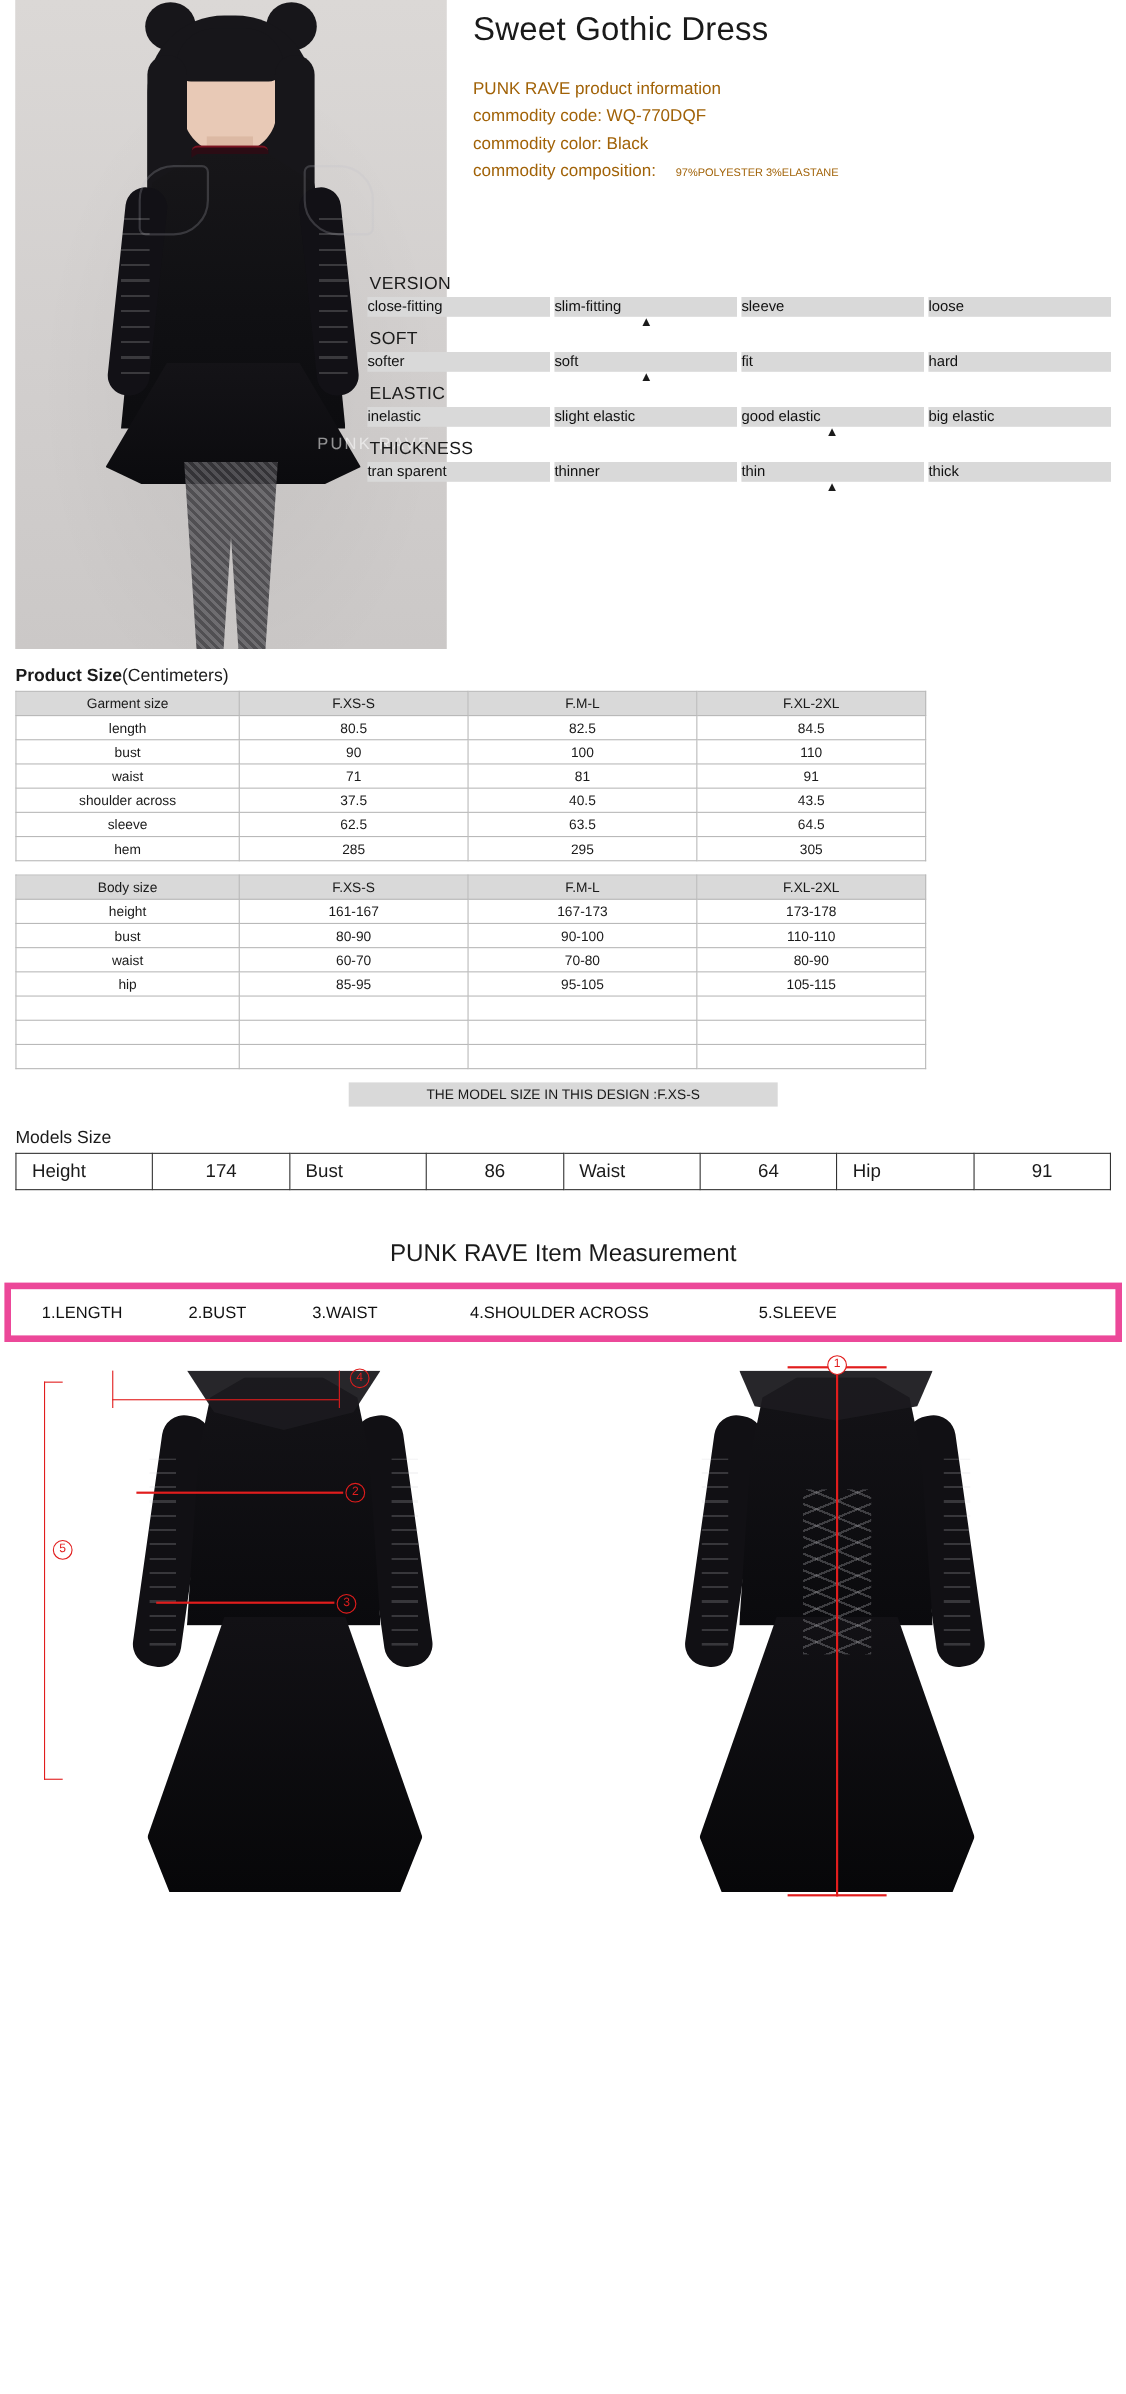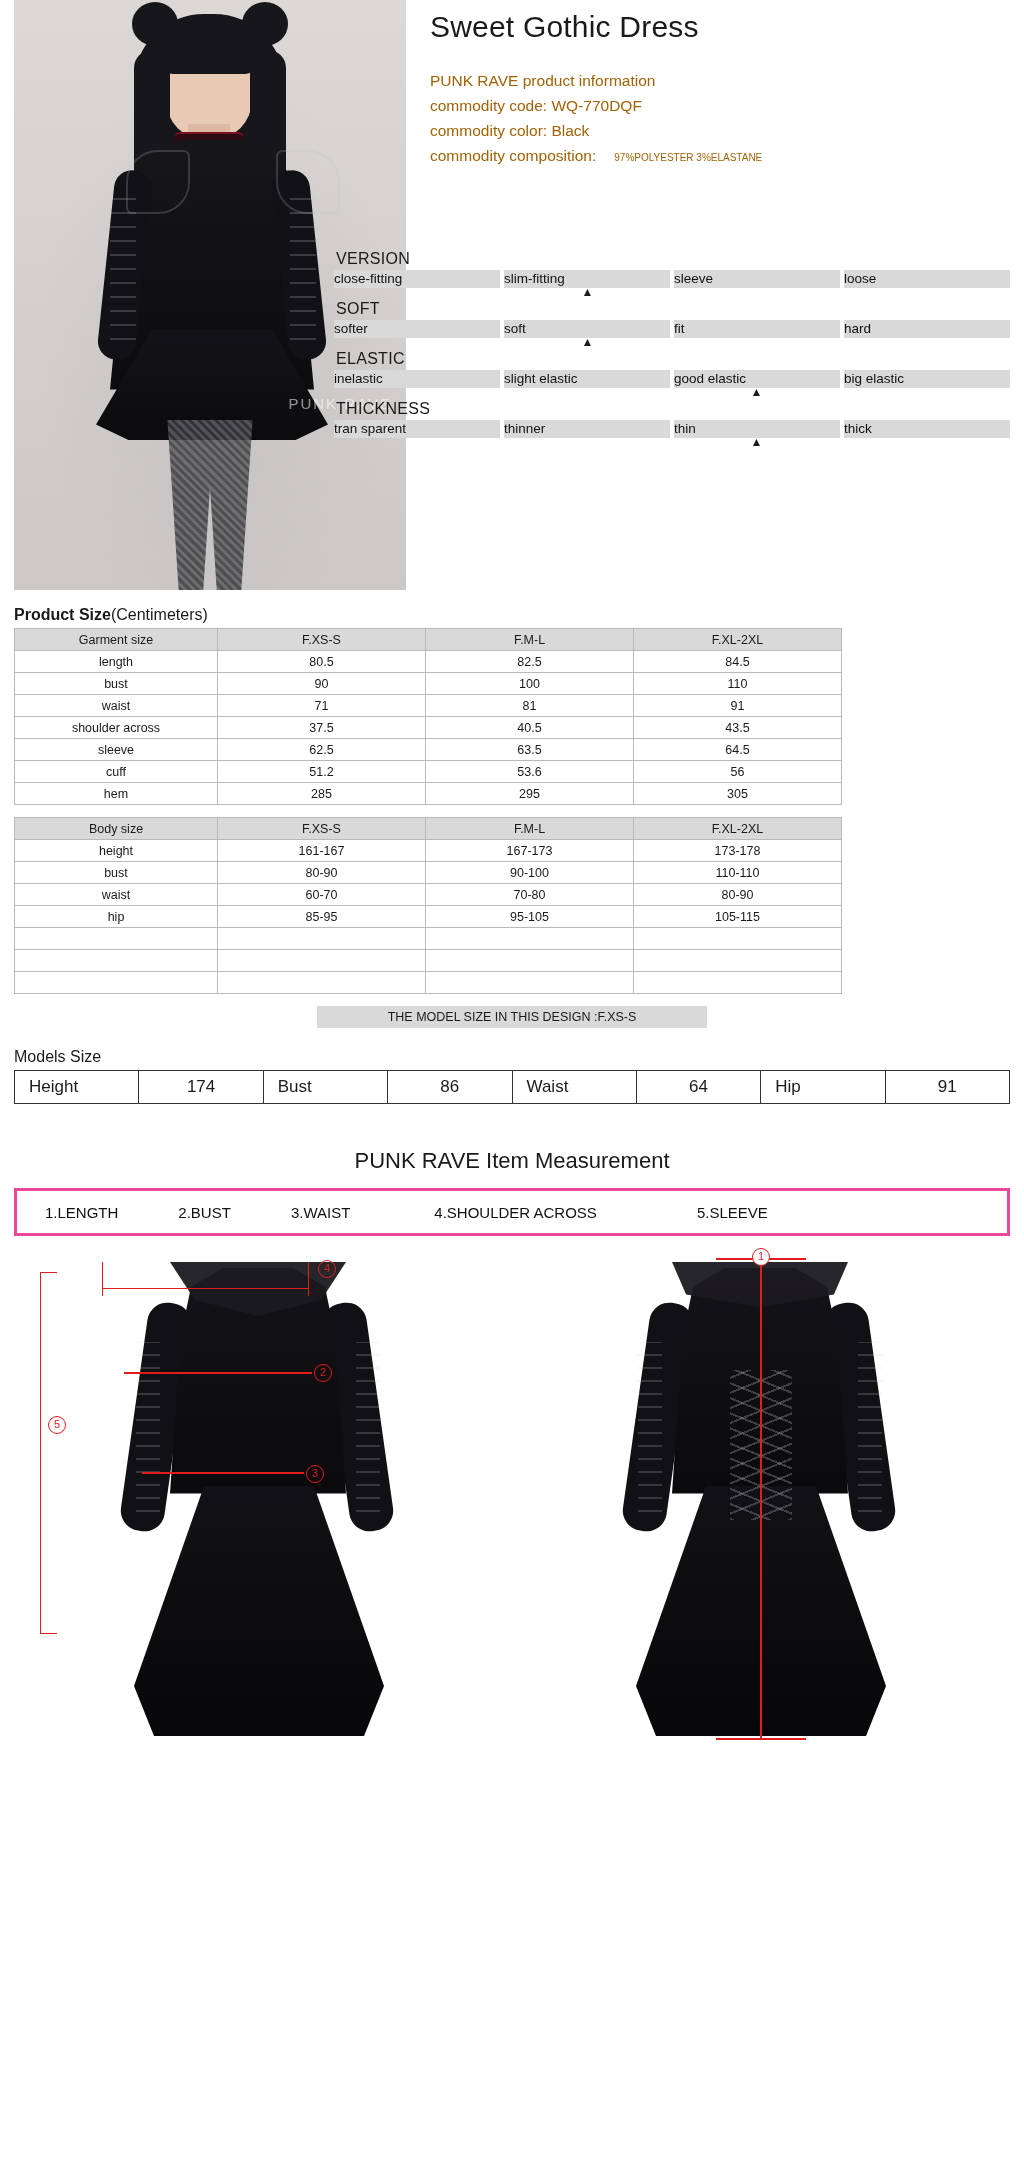--- a/index.html
+++ b/index.html
@@ -74,21 +74,21 @@
   .tbl-gap{height:12px;}
   .model-note{width:390px;margin:12px auto 0 auto;background:#d9d9d9;text-align:center;font-size:12.5px;line-height:22px;}
 
   .models-size-title{font-size:16px;margin:20px 0 4px 14px;}
   table.models{border-collapse:collapse;width:996px;margin:0 14px;table-layout:fixed;}
   table.models td{border:1px solid #333;height:30px;font-size:17px;text-align:center;}
   table.models td.k{text-align:left;padding-left:14px;}
 
   
   .meas-title{text-align:center;font-size:22px;margin:44px 0 14px 0;}
-  .meas-legend{border:3px solid #ec4899;margin:0 14px;height:42px;display:flex;align-items:center;}
+  .meas-legend{border:6px solid #ec4899;margin:0 4px;height:42px;display:flex;align-items:center;}
   .meas-legend div{font-size:15px;color:#111;}
   .l1{margin-left:28px;} .l2{margin-left:60px;} .l3{margin-left:60px;}
   .l4{margin-left:84px;} .l5{margin-left:100px;}
 
   .figs{position:relative;height:520px;margin-top:8px;}
   .fig{position:absolute;top:0;width:480px;height:510px;}
   .fig-front{left:18px;} .fig-back{left:520px;}
   .dressimg{position:absolute;left:60px;top:6px;width:360px;height:500px;}
   .d-body{position:absolute;left:92px;top:18px;width:176px;height:230px;background:linear-gradient(180deg,#141317,#0a0a0d);
     clip-path:polygon(30% 0%,70% 0%,88% 8%,94% 30%,100% 98%,0% 98%,6% 30%,12% 8%);}
@@ -245,26 +245,20 @@
         <td>40.5</td>
         <td>43.5</td>
       </tr>
       <tr>
         <td class="first">sleeve</td>
         <td>62.5</td>
         <td>63.5</td>
         <td>64.5</td>
       </tr>
       <tr>
-        <td class="first">cuff</td>
-        <td>51.2</td>
-        <td>53.6</td>
-        <td>56</td>
-      </tr>
-      <tr>
         <td class="first">hem</td>
         <td>285</td>
         <td>295</td>
         <td>305</td>
       </tr>
     </tbody>
   </table>
 
   <div class="tbl-gap"></div>
 

